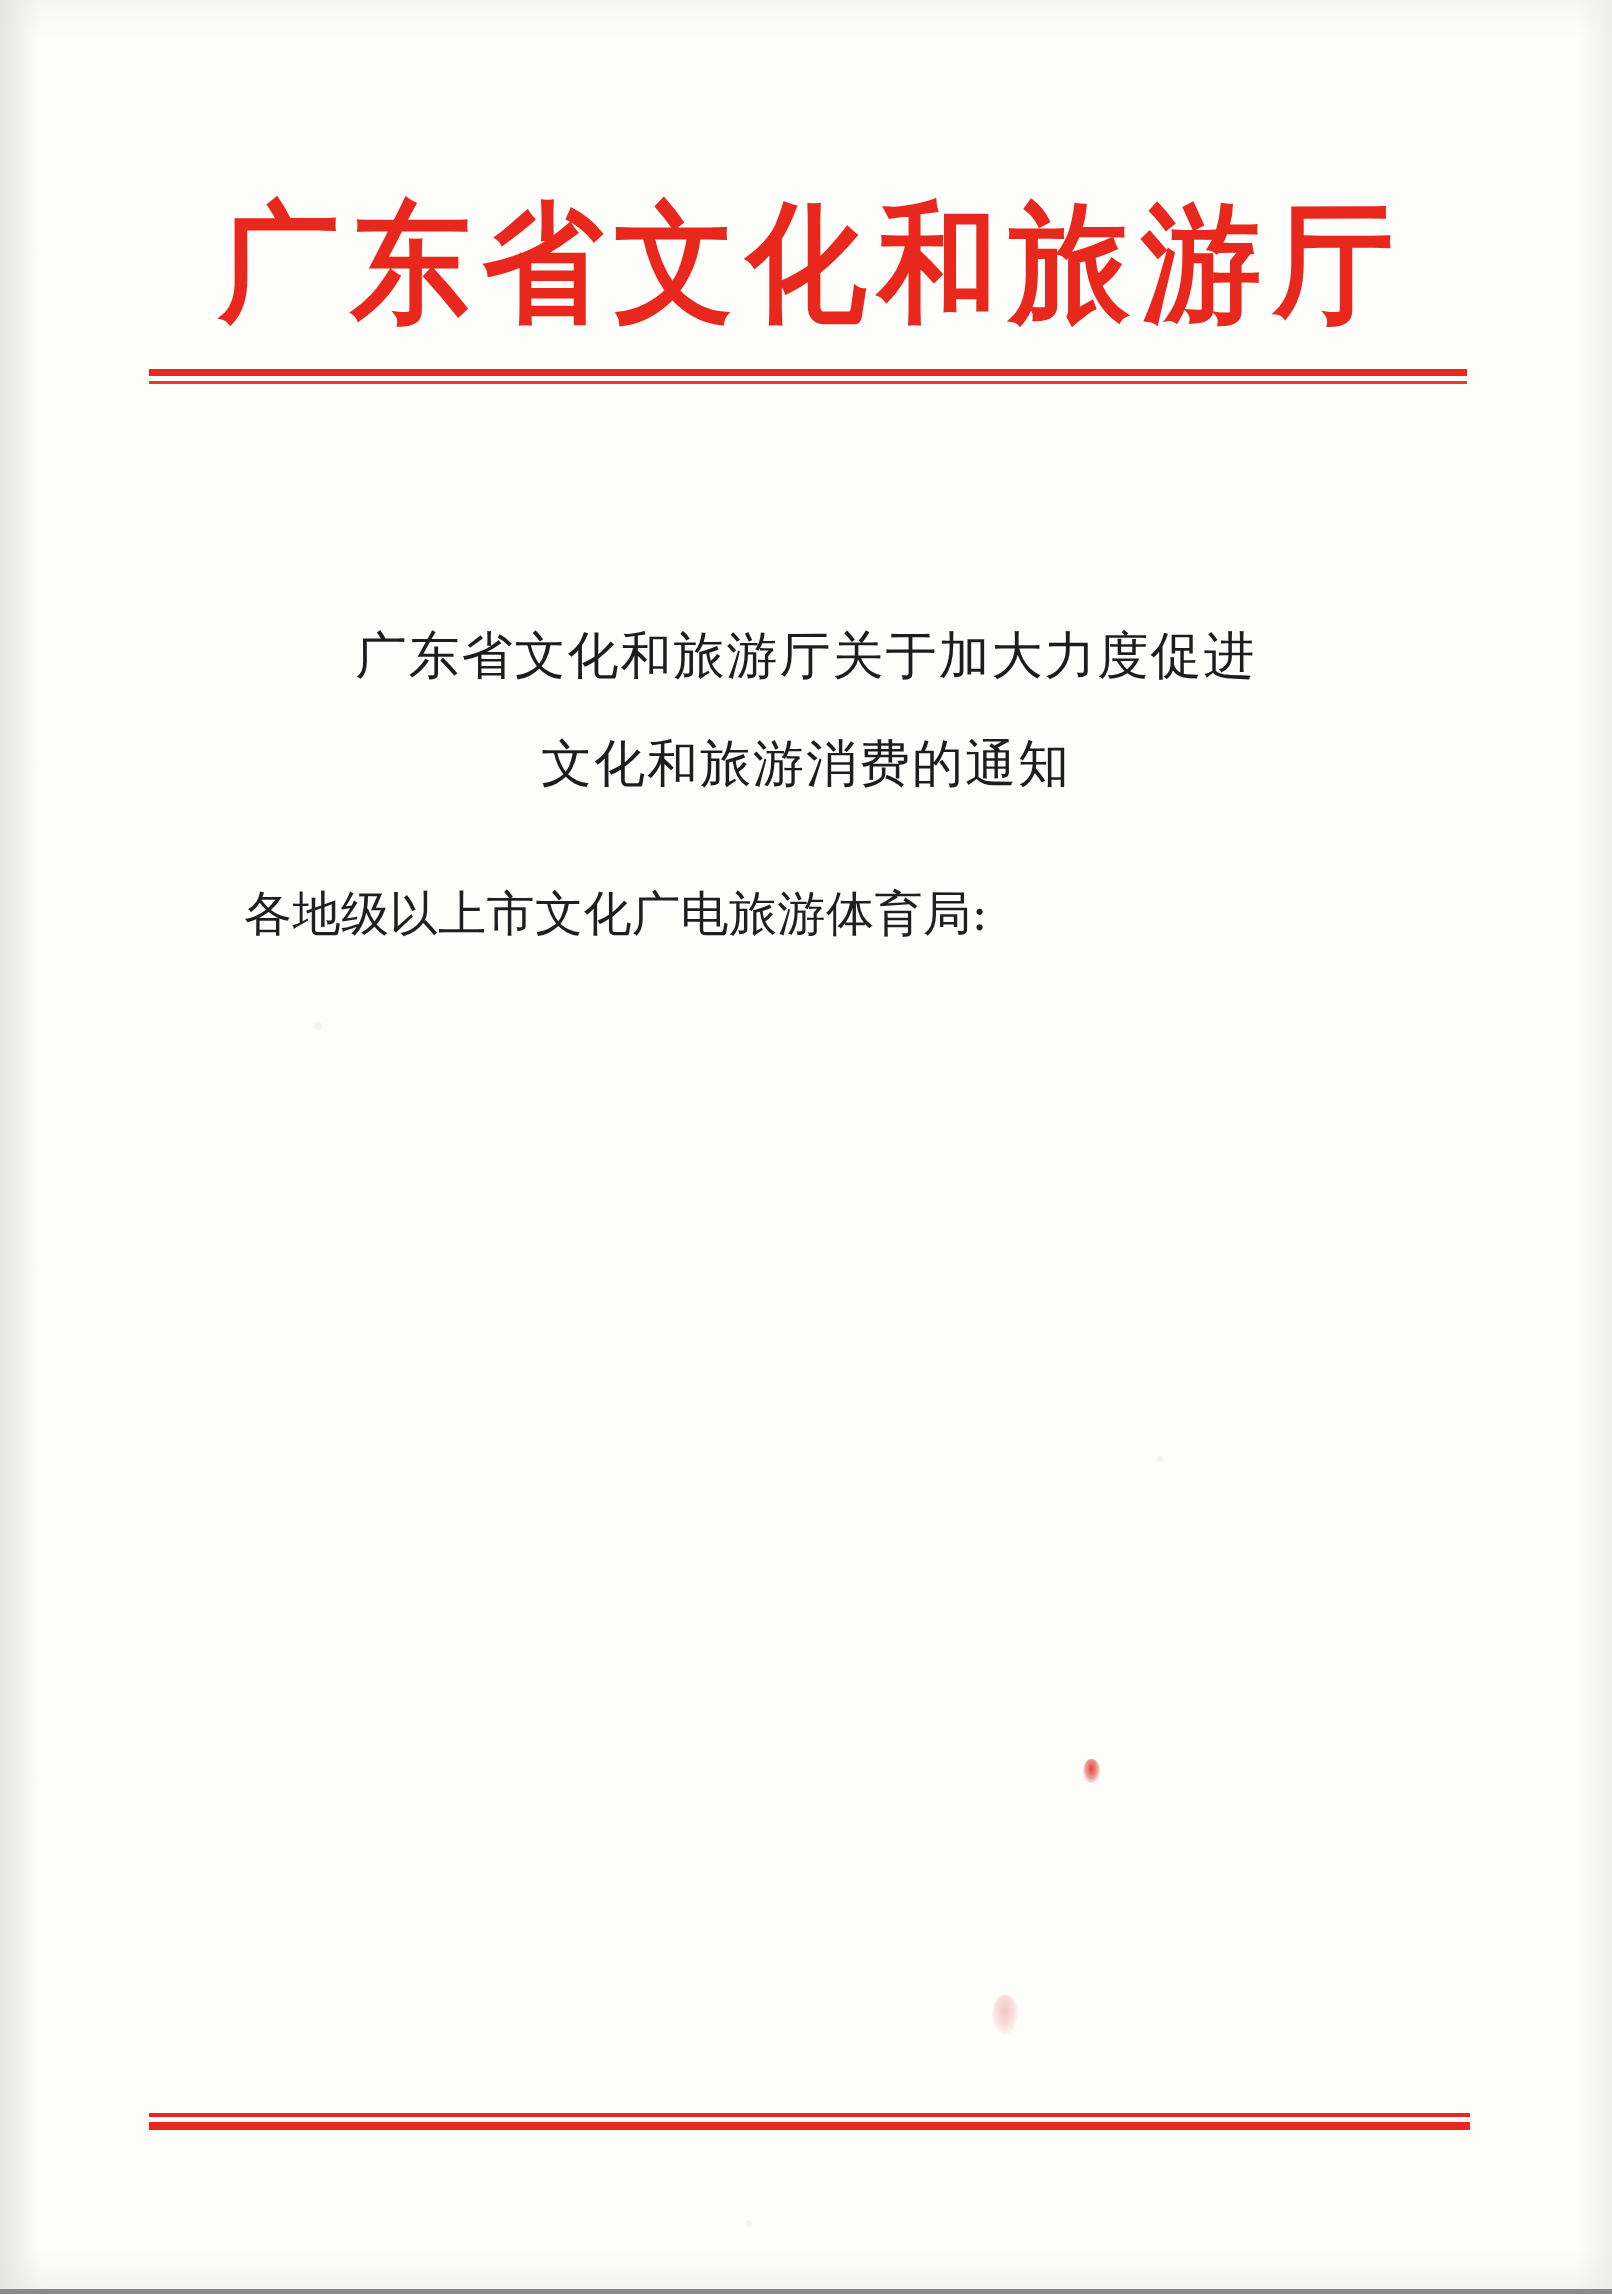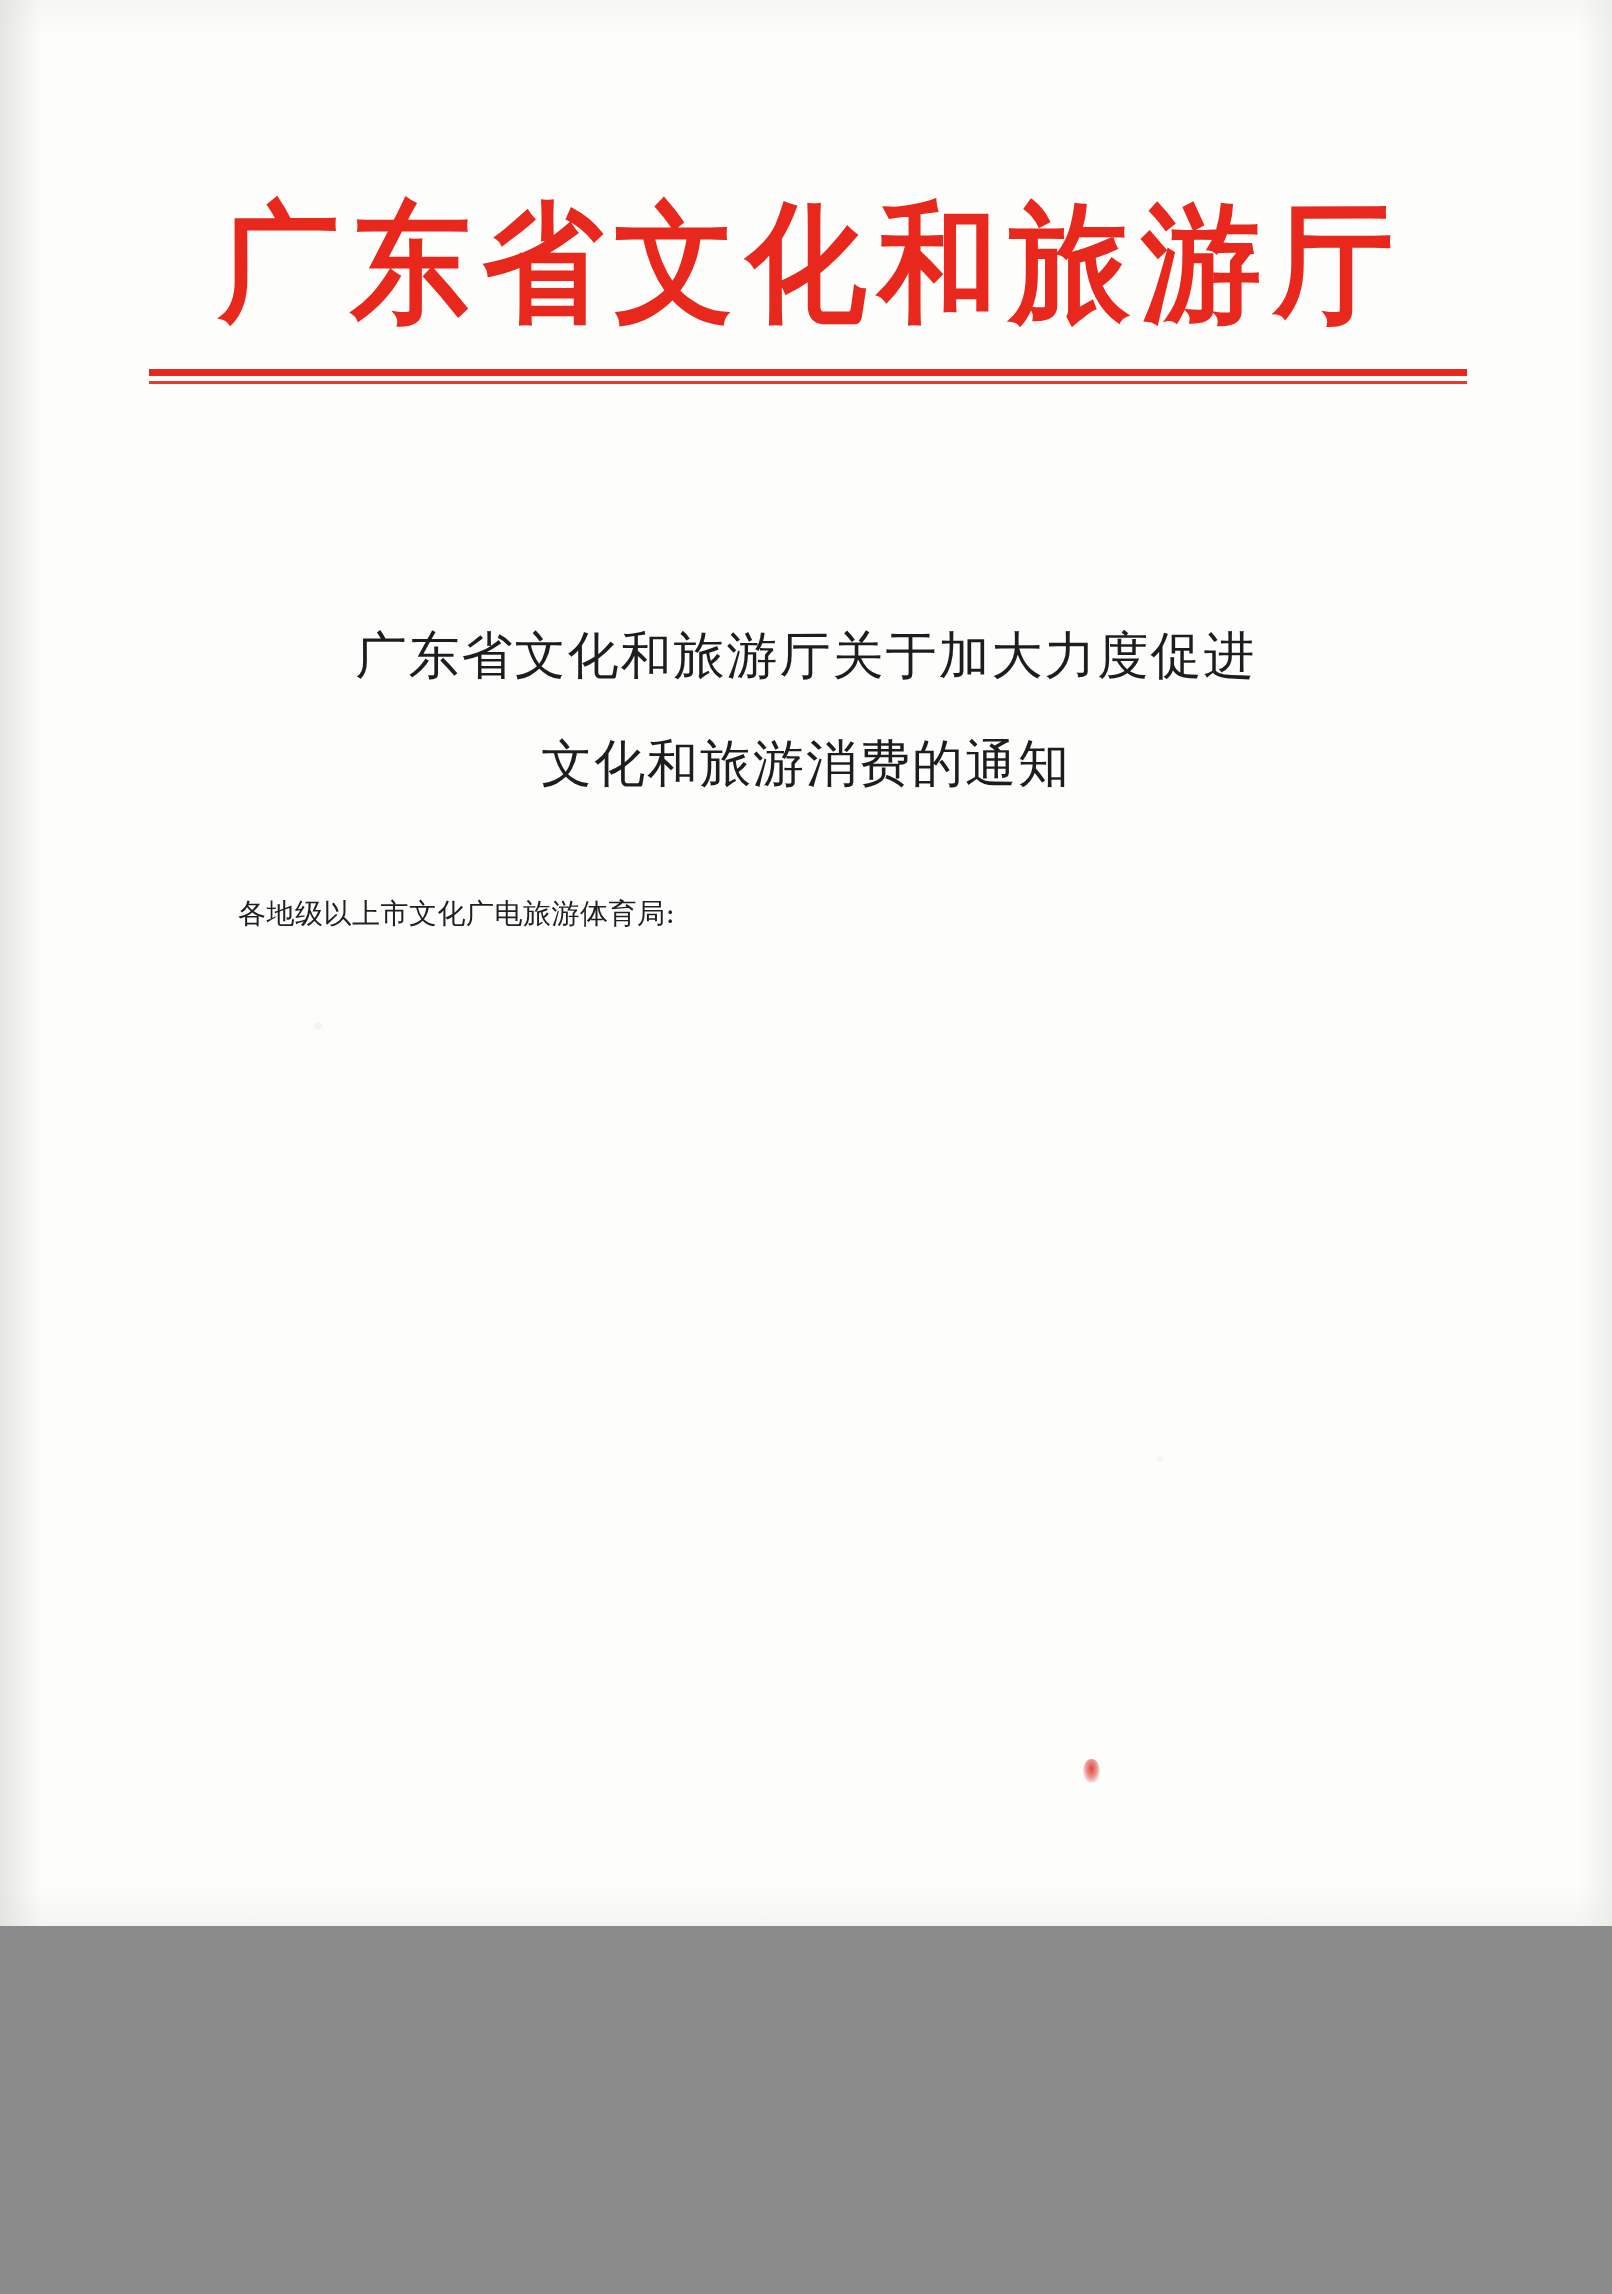--- a/index.html
+++ b/index.html
@@ -6,21 +6,21 @@
     margin: 0;
     padding: 0;
     background: #8a8a8a;
   }
   body {
     font-family: "DejaVu Serif", "Liberation Serif", serif;
   }
   .page {
     position: relative;
     width: 1612px;
-    height: 1926px;
+    height: 2289px;
     margin: 0 auto;
     background: #fdfdfb;
     overflow: hidden;
     
     background-image:
       linear-gradient(90deg, rgba(225,225,222,0.85) 0px, rgba(252,252,250,0) 41px),
       linear-gradient(270deg, rgba(232,232,229,0.7) 0px, rgba(252,252,250,0) 33px),
       linear-gradient(0deg, rgba(236,236,233,0.55) 0px, rgba(252,252,250,0) 39px),
       linear-gradient(180deg, rgba(240,240,237,0.5) 0px, rgba(252,252,250,0) 39px);
   }
@@ -105,27 +105,27 @@
 
   
   .body-text {
     position: absolute;
     left: 238px;
     top: 872px;
     width: 1137px;
   }
   .p {
     font-family: "DejaVu Serif", "Liberation Serif", serif;
-    font-size: 28px;
+    font-size: 48px;
     line-height: 83px;
     letter-spacing: 0.5px;
     color: #1f1f22;
     text-align: justify;
     text-justify: inter-character;
-    margin: 0 0 0 0;
+    margin: 0 0 0 6px;
   }
   .p.indent {
     text-indent: 94px;
   }
   .p.heading {
     font-weight: 700;
     text-indent: 94px;
     letter-spacing: 1px;
   }
 

